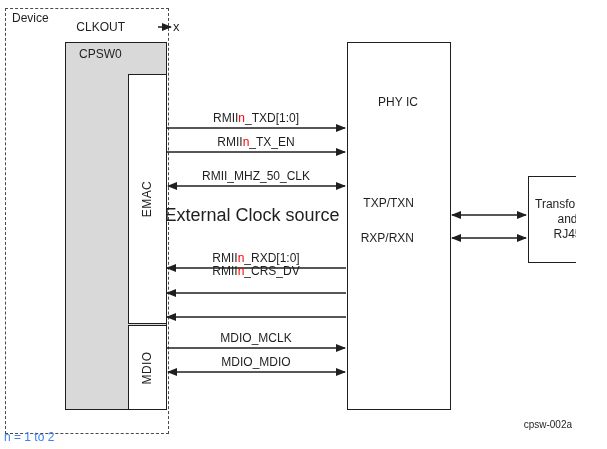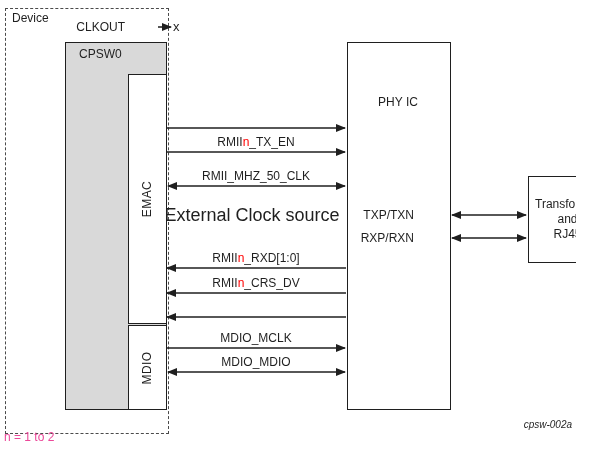--- a/index.html
+++ b/index.html
@@ -17,24 +17,24 @@
   .vbox{display:flex;align-items:center;justify-content:center;}
   .vtext{transform:rotate(-90deg);white-space:nowrap;font-size:12px;letter-spacing:.4px;}
   .tf-text{font-size:12px;text-align:center;white-space:pre-line;line-height:1.25;}
   .label{position:absolute;font-size:12px;white-space:nowrap;}
   .sig{position:absolute;font-size:12px;white-space:nowrap;transform:translateX(-50%);left:256px;}
   .red{color:#ff0000;}
   .phy-label{left:347px;top:47px;width:102px;text-align:center;margin-top:48px;}
   .clkout-label{right:451px;top:20px;}
   .xmark{left:173px;top:19px;font-size:13px;}
   .note{position:absolute;left:252px;top:205px;transform:translateX(-50%);font-size:18px;text-align:center;line-height:1.2;white-space:nowrap;}
-  .txp-label{right:162px;top:208px;}
+  .txp-label{right:162px;top:196px;}
   .rxp-label{right:162px;top:231px;text-align:right;}
-  .footnote{left:4px;top:430px;color:#ec4899;}
-  .figid{right:4px;top:419px;font-size:10px;font-style:italic;}
+  .footnote{left:4px;top:430px;color:#3b82f6;}
+  .figid{right:4px;top:419px;font-size:10px;}
   .wires{position:absolute;left:0;top:0;}
 </style>
 </head>
 <body>
 
 <div class="canvas">
 
   <div class="device-box"></div>
   <div class="label" style="left:12px;top:11px">Device</div>
 
@@ -74,32 +74,33 @@
       <line x1="166" y1="348" x2="345" y2="348" marker-end="url(#arr)"></line>
       <line x1="168" y1="372" x2="345" y2="372" marker-start="url(#arr)" marker-end="url(#arr)"></line>
       <line x1="452" y1="215" x2="526" y2="215" marker-start="url(#arr)" marker-end="url(#arr)"></line>
       <line x1="452" y1="238" x2="526" y2="238" marker-start="url(#arr)" marker-end="url(#arr)"></line>
     </g>
   </svg>
 
   <div class="label clkout-label">CLKOUT</div>
   <span class="label xmark">x</span>
 
+  <div class="sig" style="top:111px"><span>RMII</span><span class="red">n</span><span>_TXD[1:0]</span></div>
 
   <div class="sig" style="top:135px"><span>RMII</span><span class="red">n</span><span>_TX_EN</span></div>
 
   <div class="sig" style="top:169px">RMII_MHZ_50_CLK</div>
 
   <div class="note">
     <div>External Clock source</div>
   </div>
 
   <div class="sig" style="top:251px"><span>RMII</span><span class="red">n</span><span>_RXD[1:0]</span></div>
 
-  <div class="sig" style="top:276px"><span>RMII</span><span class="red">n</span><span>_CRS_DV</span></div>
+  <div class="sig" style="top:264px"><span>RMII</span><span class="red">n</span><span>_CRS_DV</span></div>
 
 
   <div class="sig" style="top:331px">MDIO_MCLK</div>
   <div class="sig" style="top:355px">MDIO_MDIO</div>
 
   <div class="label txp-label">TXP/TXN</div>
   <div class="label rxp-label">RXP/RXN</div>
 
   <div class="label footnote">n = 1 to 2</div>
   <div class="label figid">cpsw-002a</div>

